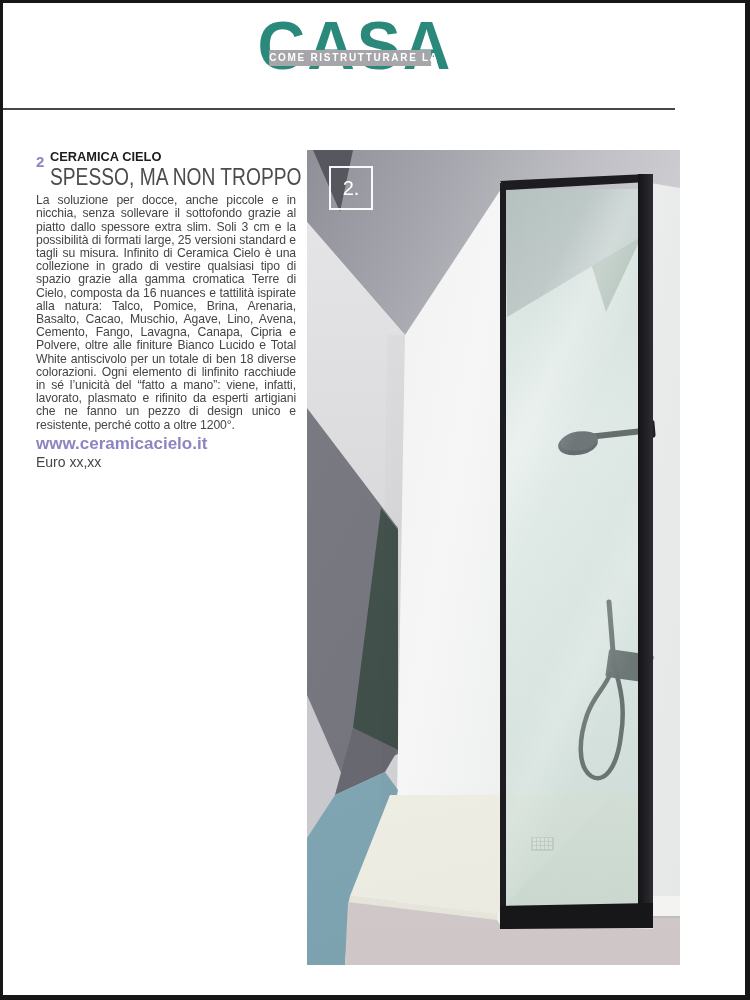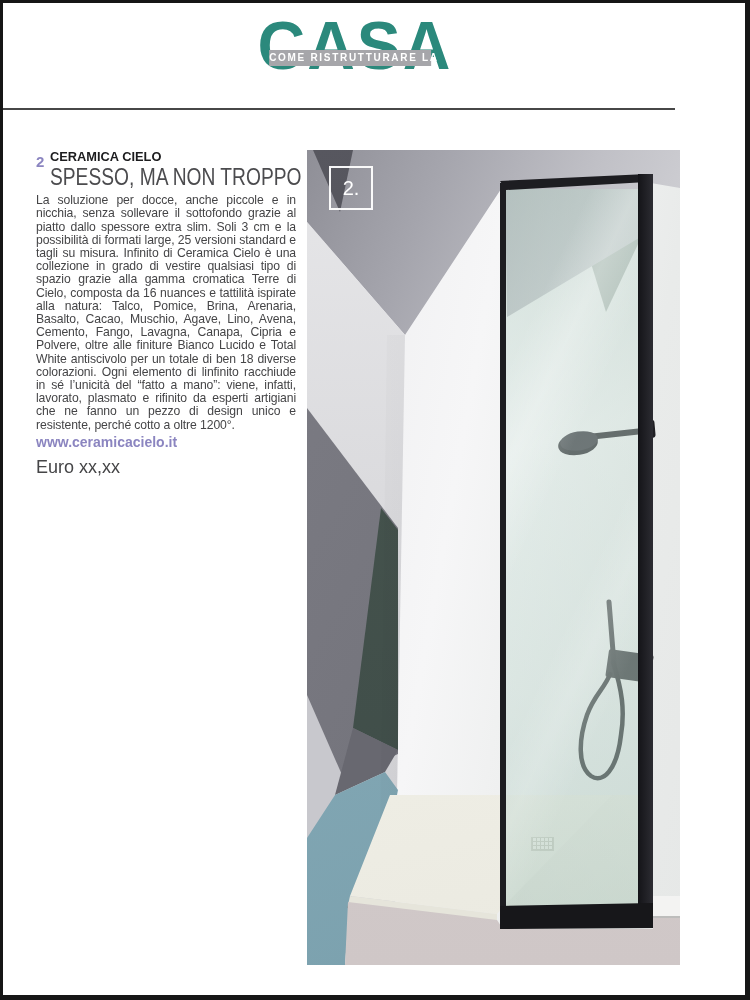--- a/index.html
+++ b/index.html
@@ -26,23 +26,23 @@
   .article{position:absolute;left:36px;top:150px;width:260px;color:#454547;}
   .kicker{display:flex;align-items:stretch;}
   .art-num{color:#8b85c0;font-weight:700;font-size:15px;width:16px;padding-top:3px;}
   .accent-divider{width:2px;background:#b4afd9;margin-right:6px;}
   .art-brand{font-size:13.5px;font-weight:700;color:#1c1c1e;line-height:1.05;
         transform:scaleX(.95);transform-origin:left;white-space:nowrap;}
   .art-title{margin:1px 0 0;font-size:24px;font-weight:400;color:#4b4b4e;line-height:1;
         transform:scaleX(.8);transform-origin:left;white-space:nowrap;}
   .art-body{margin:5px 0 0;font-size:12.2px;line-height:13.2px;text-align:justify;
         letter-spacing:-.1px;}
-  .website-link{display:block;color:#8b85c0;font-weight:700;font-size:14px;margin-top:2px;
+  .website-link{display:block;color:#8b85c0;font-weight:700;font-size:17px;margin-top:2px;
         text-decoration:none;cursor:pointer;}
-  .price-text{font-size:18px;margin-top:7px;}
+  .price-text{font-size:14px;margin-top:0;}
 
   
   .photo{position:absolute;left:307px;top:150px;width:373px;height:815px;margin:0;
         background:#f0f0f2;overflow:hidden;}
   .ph{position:absolute;inset:0;}
   .ph-backwall{background:linear-gradient(100deg,#ededef 0%,#f6f6f7 40%,#e9ebea 75%,#e6e8e7 100%);}
   .ph-rightwall{left:346px;top:0;width:27px;height:815px;inset:auto;position:absolute;
         background:linear-gradient(180deg,#dcdcdf 0%,#e6e6e9 40%,#dddde0 100%);}
   .ph-ceiling{background:linear-gradient(112deg,#8f8f97 0%,#a5a5ad 20%,#c0c0c6 42%,#d6d6da 66%,#cdcdd2 85%,#c4c4ca 100%);
         clip-path:polygon(0px 0px,373px 0px,373px 38px,332px 31px,332px 88px,200px 167px,198px 33px,98px 185px,0px 72px);}

